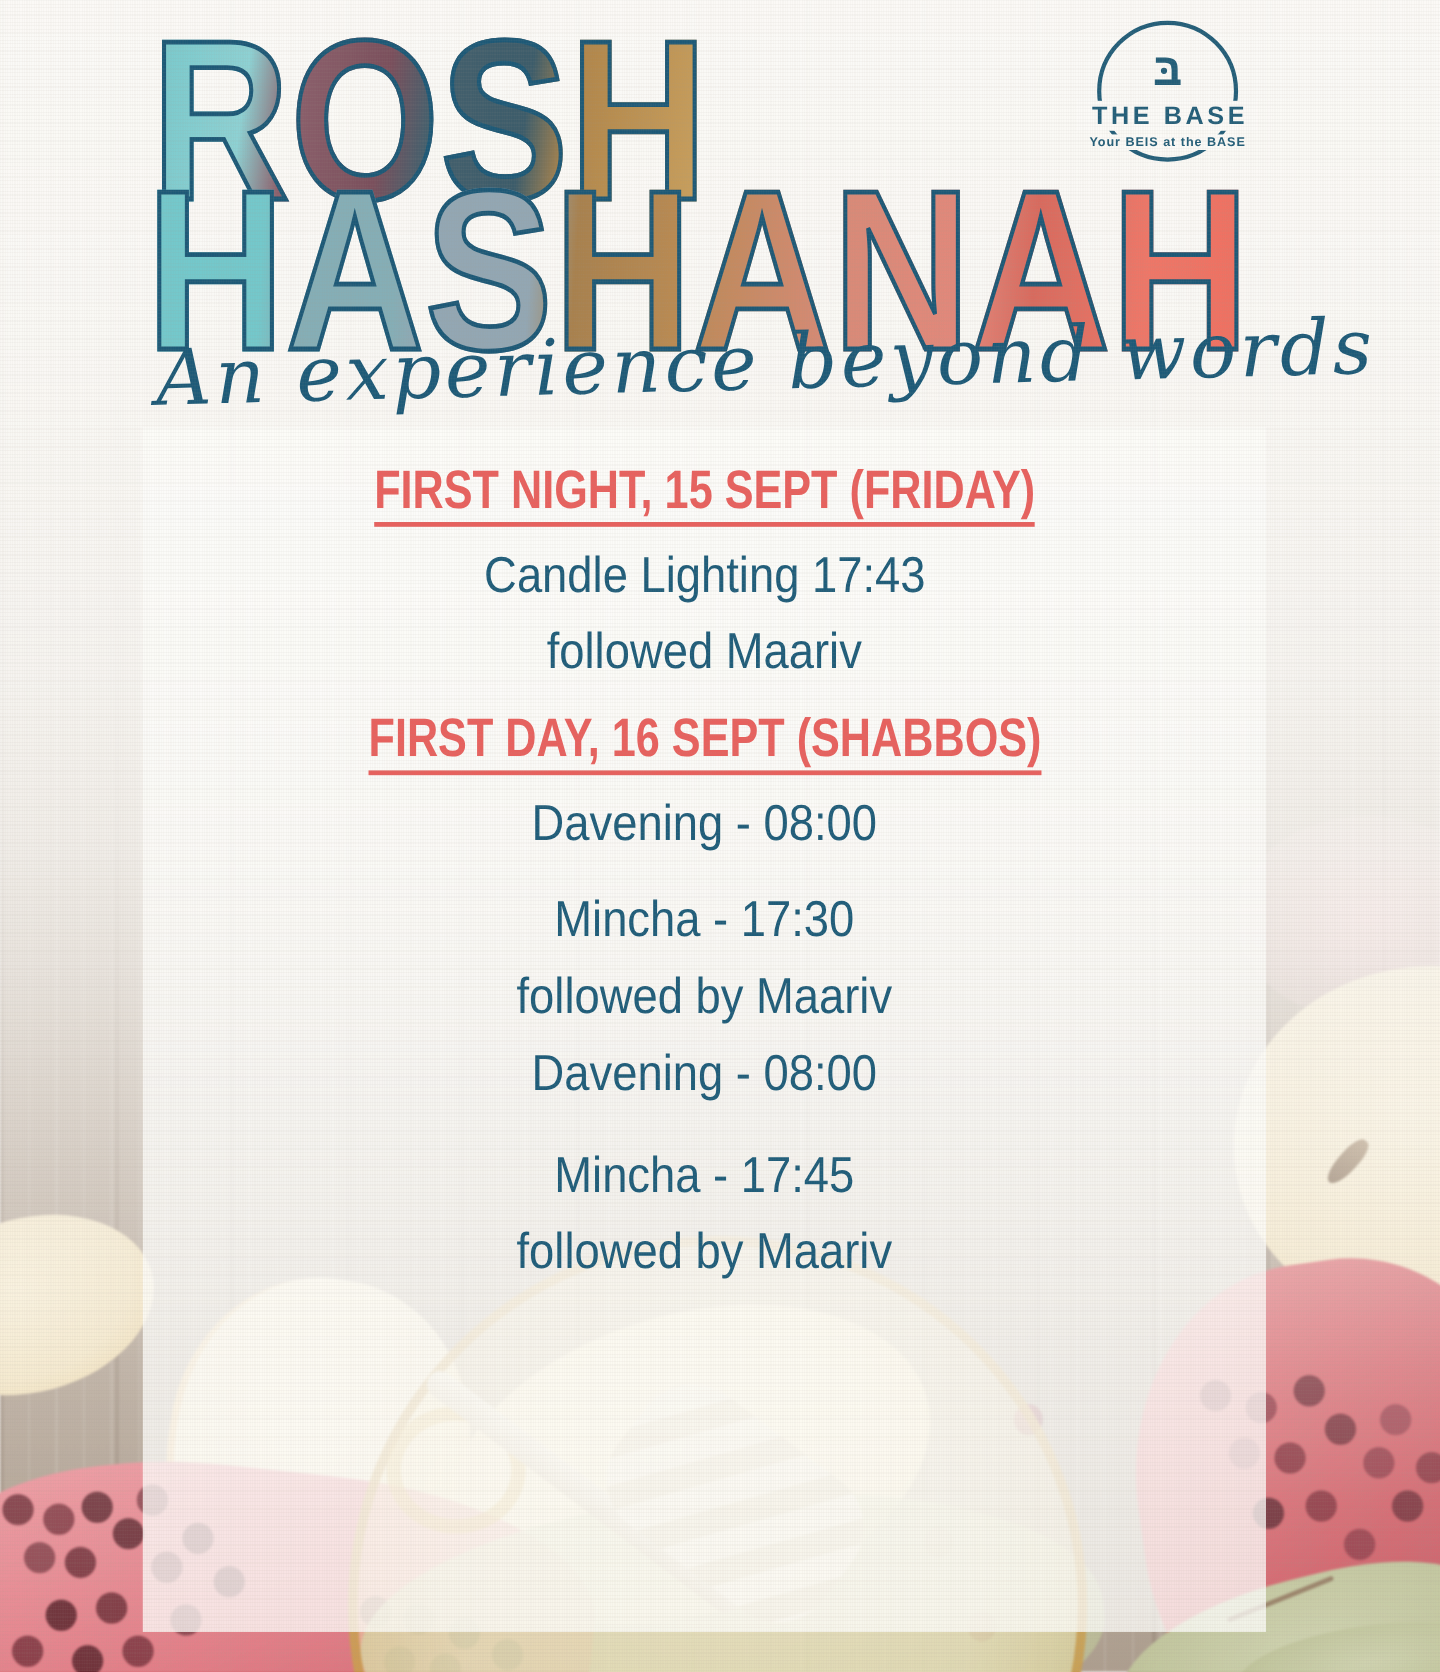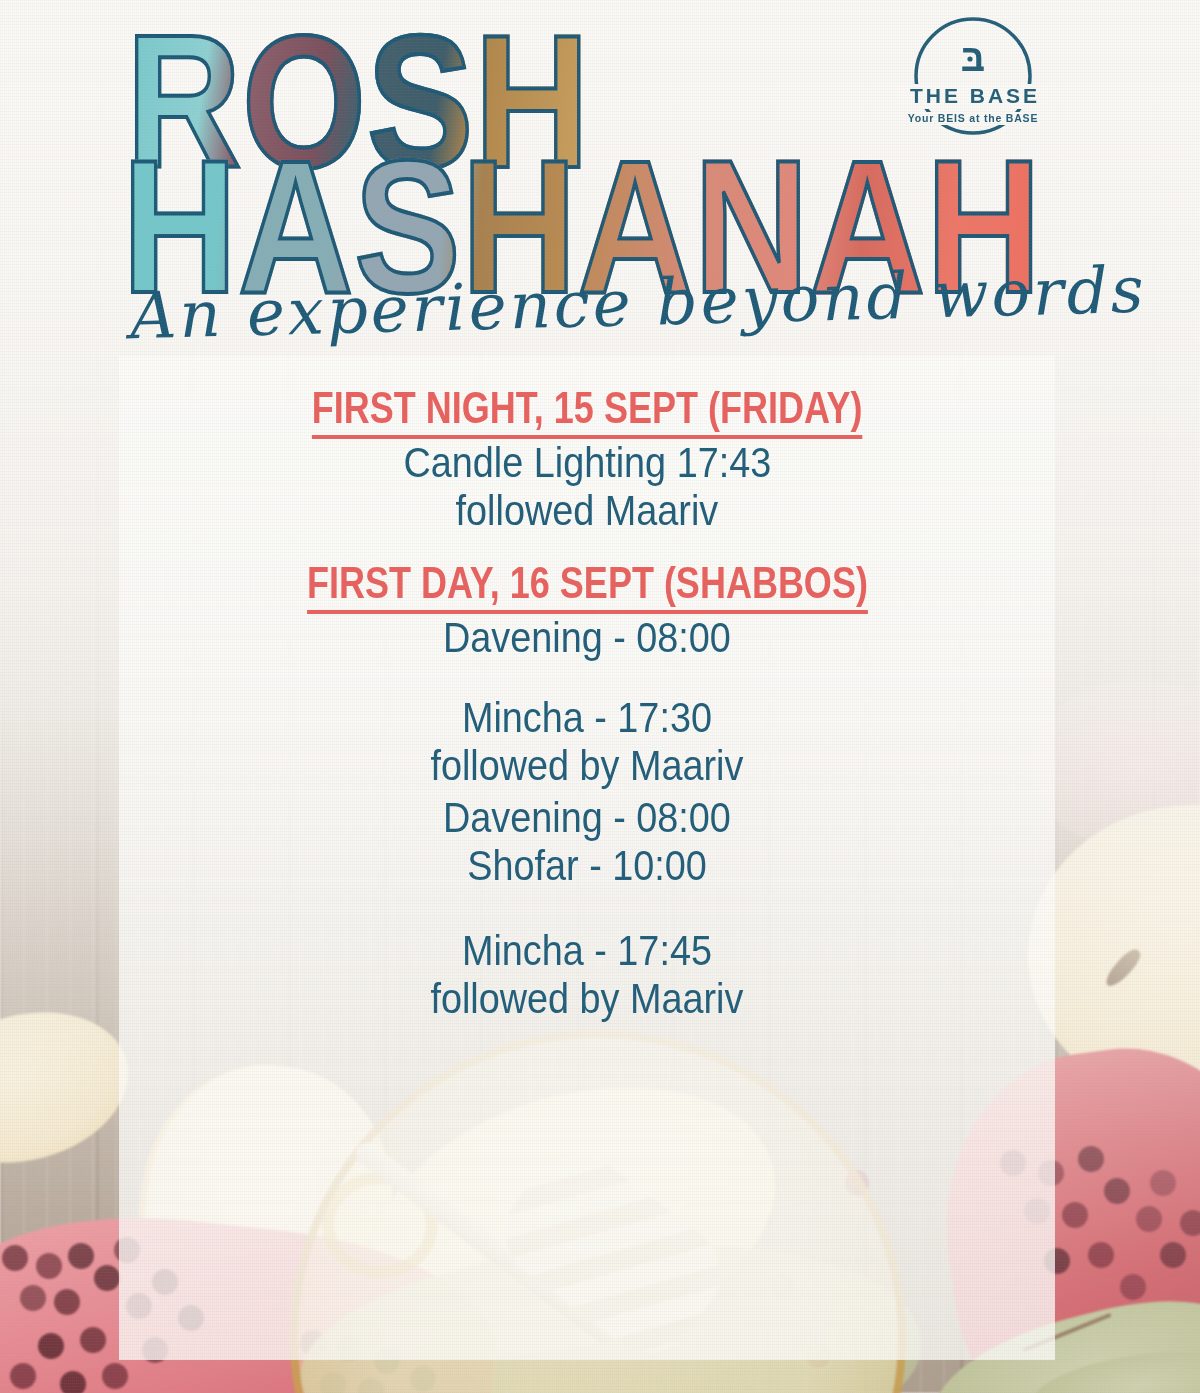--- a/index.html
+++ b/index.html
@@ -72,21 +72,21 @@
   .logo .name{font-size:21px;font-weight:600;letter-spacing:3px;}
   .logo .tag{font-size:10.5px;font-weight:700;letter-spacing:0.8px;}
   .logo .bet{font-size:38px;font-weight:700;}
 
   
   .panel{position:absolute;z-index:3;left:119px;top:356px;width:936px;height:1004px;
     background:rgba(253,252,250,0.78);padding-top:28px;box-sizing:border-box;text-align:center;}
   .panel h2{margin:0;font-size:45px;line-height:48px;font-weight:700;color:#e8615e;}
   .panel h2 .hx{display:inline-block;transform:scaleX(0.80);transform-origin:center;
     border-bottom:4px solid currentColor;padding-bottom:3px;white-space:nowrap;}
-  .panel p{margin:0;font-size:42px;line-height:48px;color:#1f5d7a;}
+  .panel p{margin:16px;font-size:42px;line-height:48px;color:#1f5d7a;}
   .panel .cx{display:inline-block;transform:scaleX(0.90);transform-origin:center;white-space:nowrap;}
   .mt24{margin-top:24px!important;} .mt30{margin-top:30px!important;}
   .mt32{margin-top:32px!important;} .mt37{margin-top:37px!important;}
   .mt4{margin-top:4px!important;}
 </style>
 </head>
 <body>
 
 <div id="page">
 
@@ -157,20 +157,19 @@
 
     <section>
       <h2 class="mt24"><span class="hx">FIRST DAY, 16 SEPT (SHABBOS)</span></h2>
       <p><span class="cx">Davening - 08:00</span></p>
       <p class="mt32"><span class="cx">Mincha - 17:30</span></p>
       <p><span class="cx">followed by Maariv</span></p>
     </section>
 
     <section>
       <p class="mt4"><span class="cx">Davening - 08:00</span></p>
-      <p><span class="cx">Shofar - 10:00</span></p>
       <p class="mt37"><span class="cx">Mincha - 17:45</span></p>
       <p><span class="cx">followed by Maariv</span></p>
     </section>
   </main>
 
   <div class="texture"></div>
 </div>
 
 </body></html>

